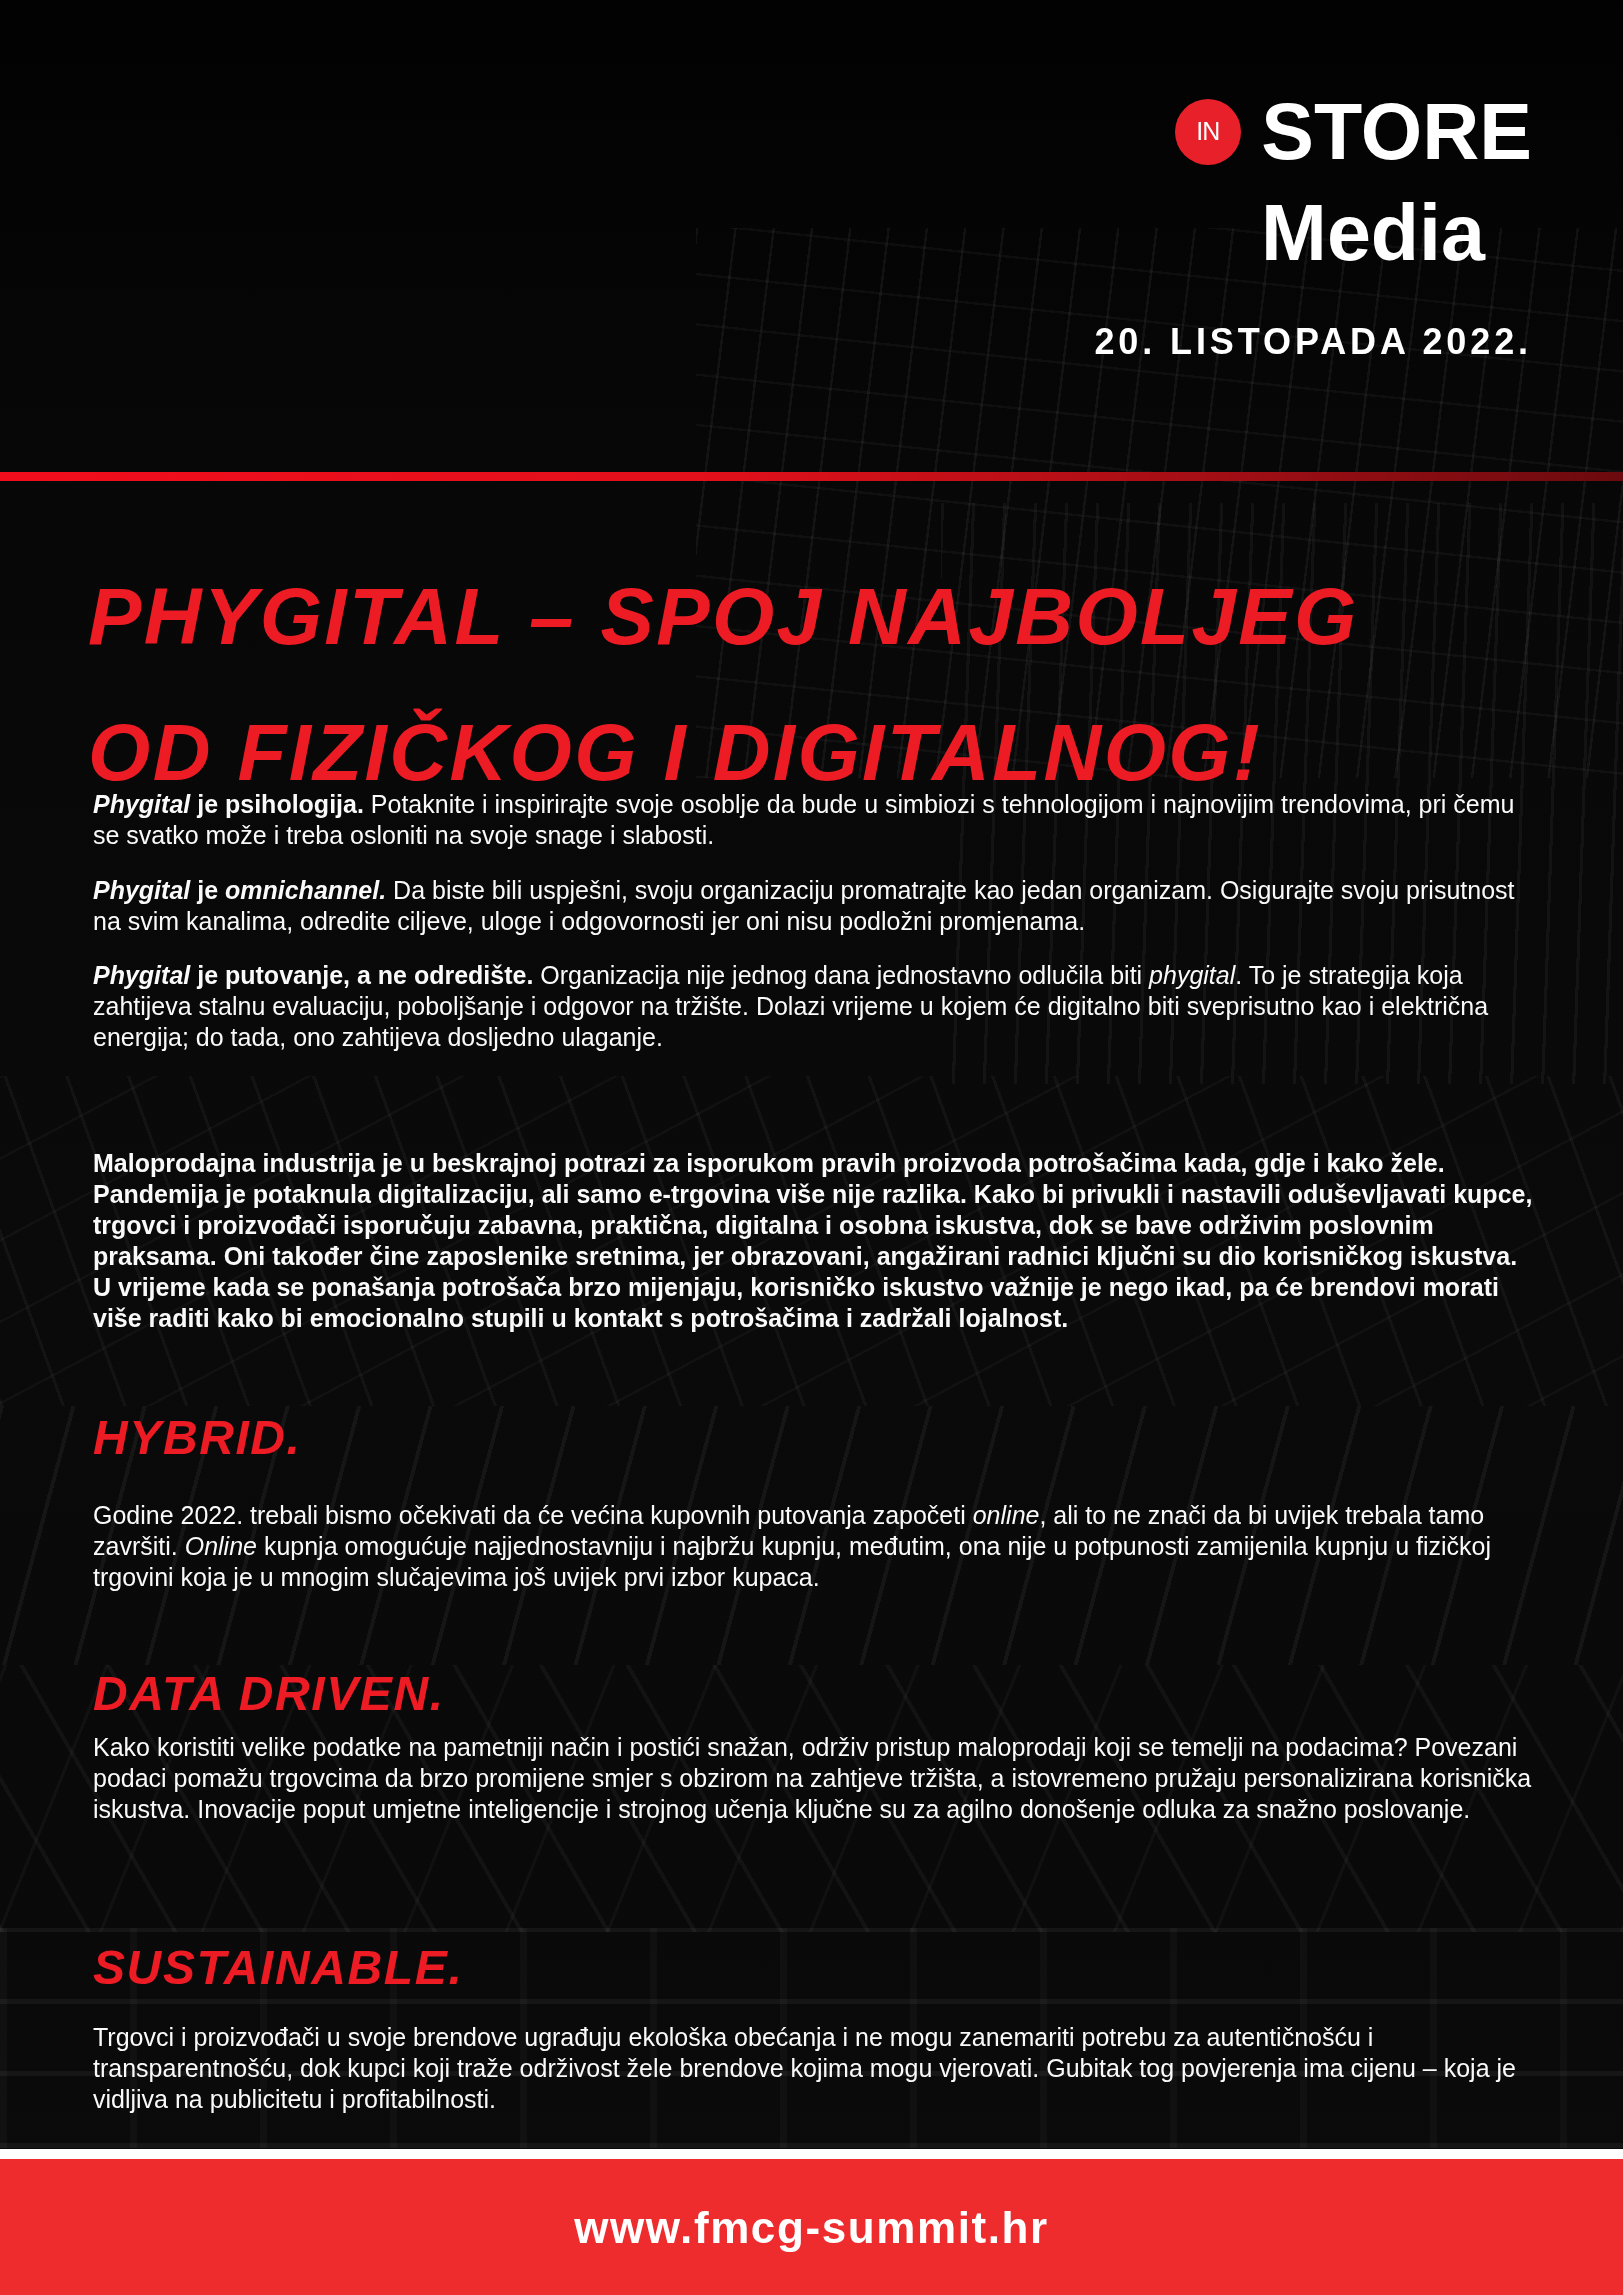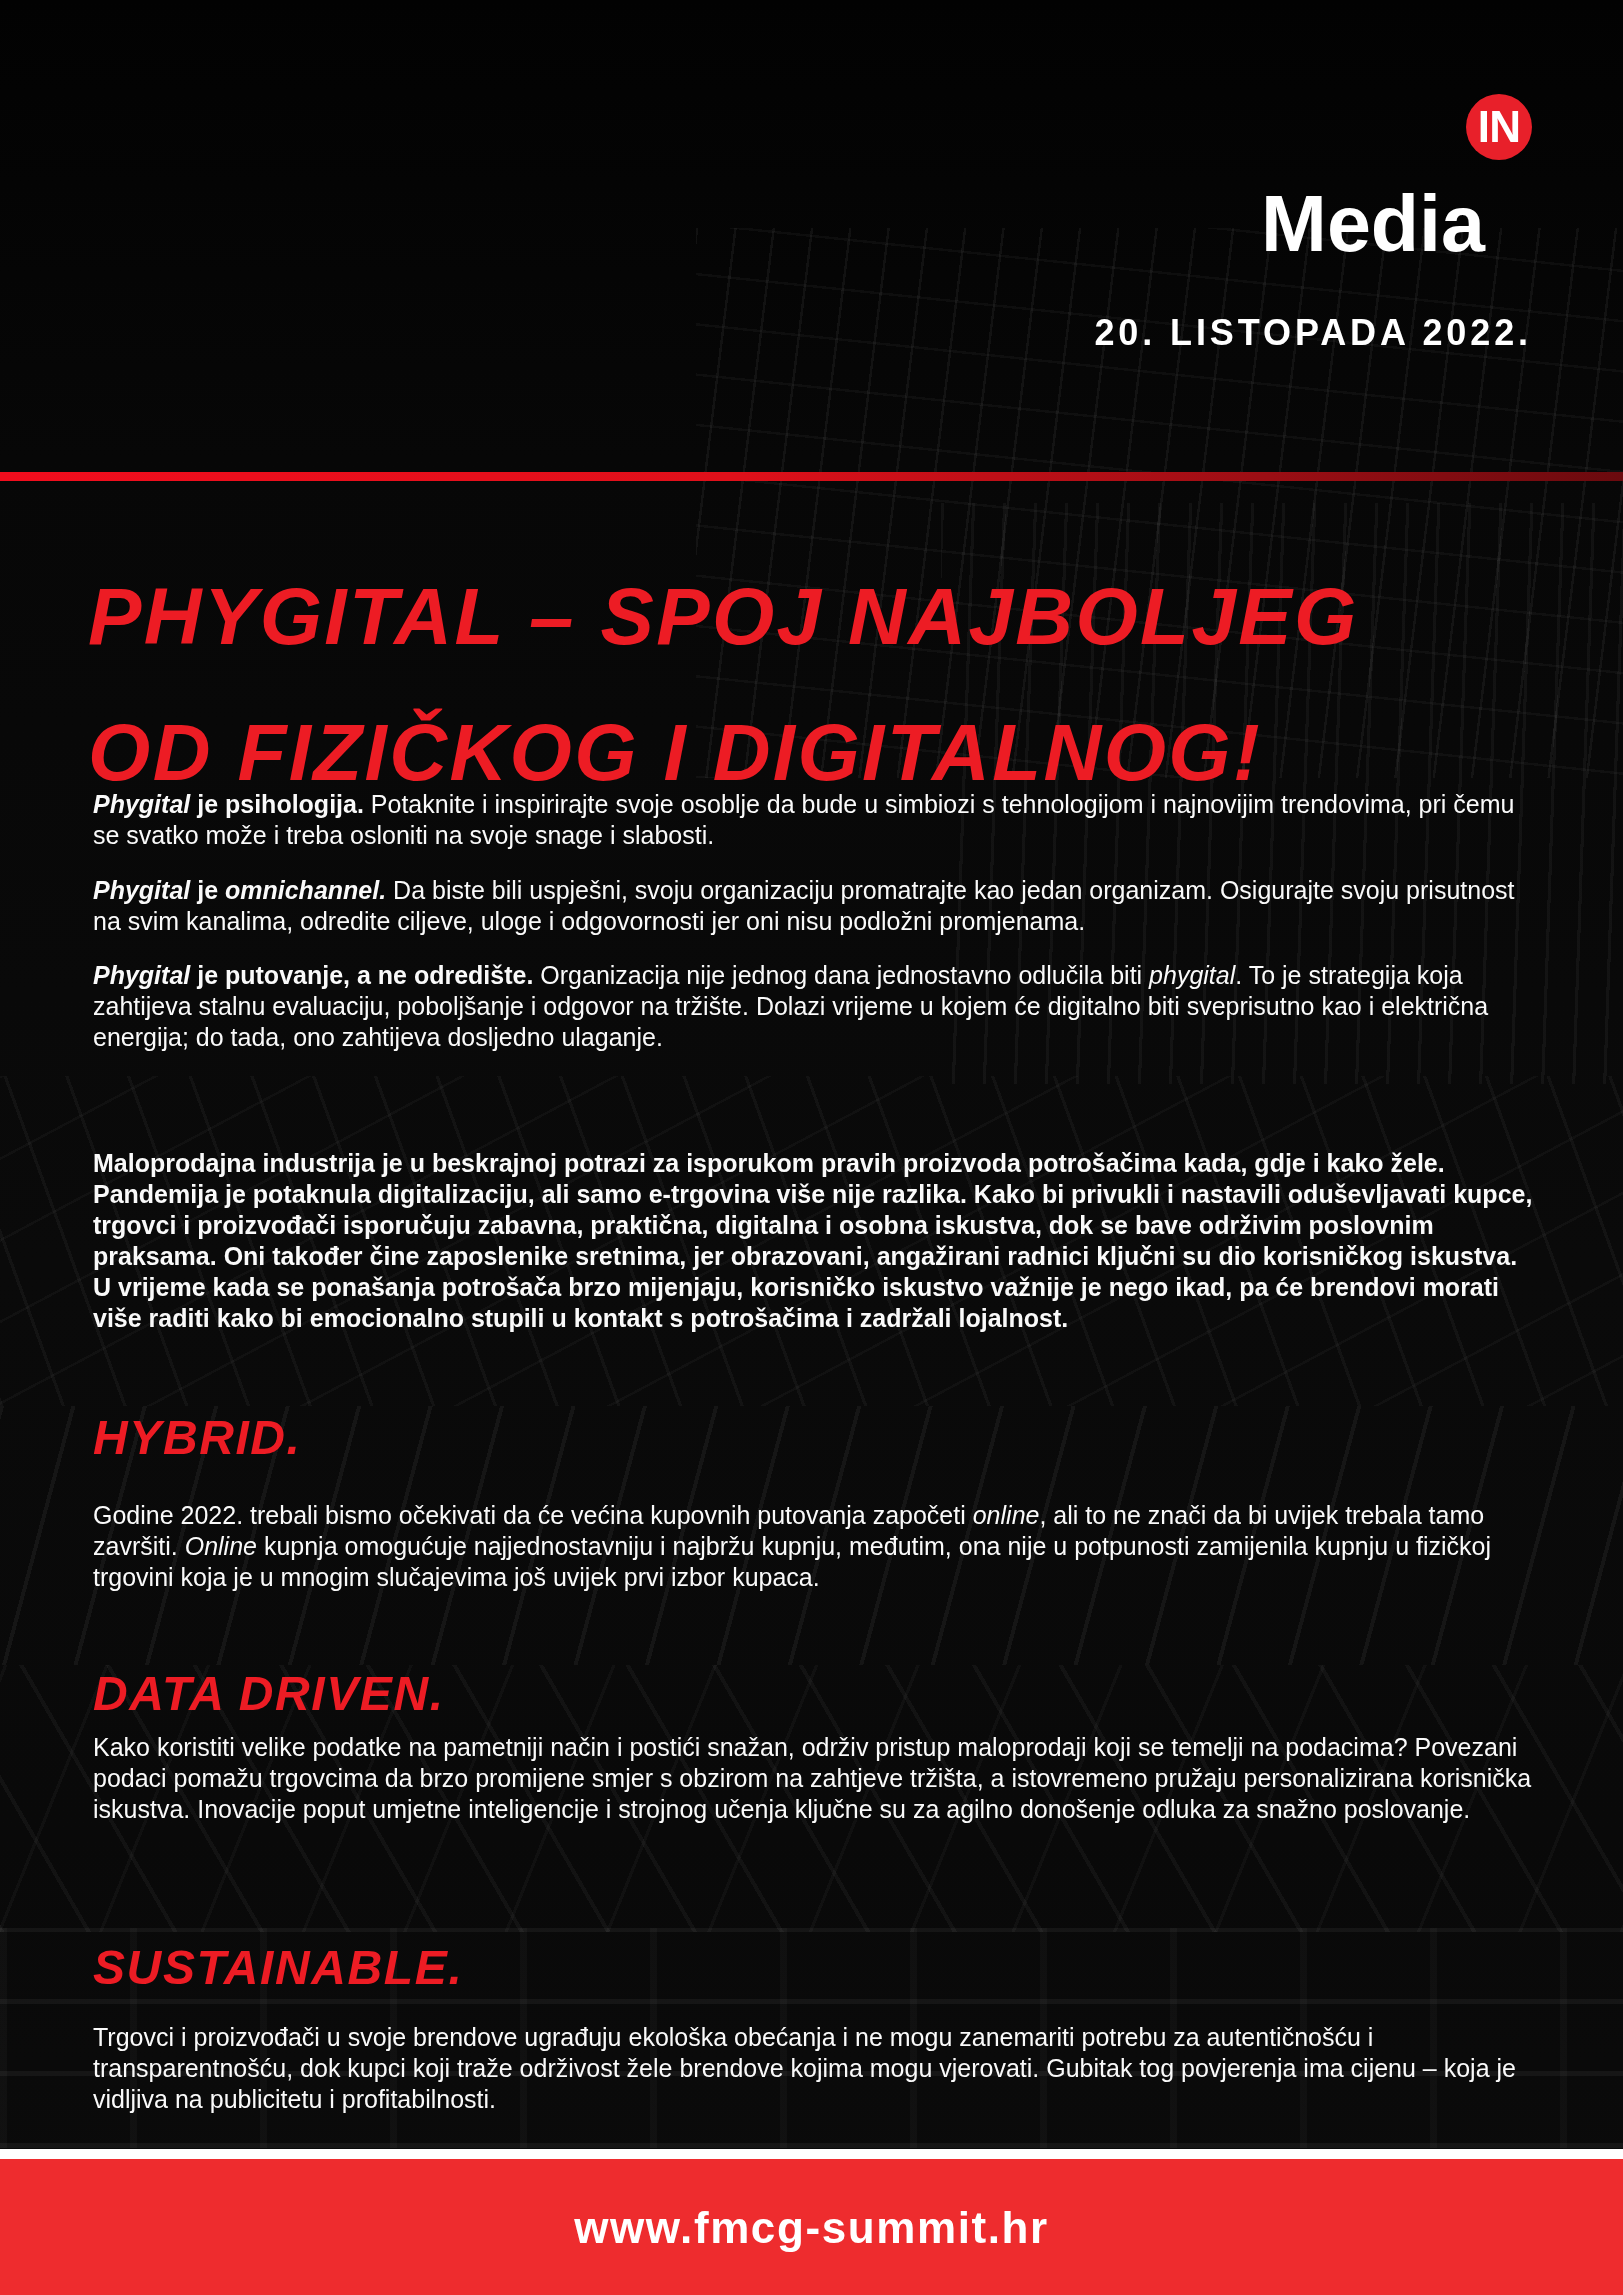--- a/index.html
+++ b/index.html
@@ -35,21 +35,21 @@
     background:
       repeating-linear-gradient(0deg, rgba(255,255,255,0.05) 0 4.7px, transparent 4.7px 72px),
       repeating-linear-gradient(90deg, rgba(255,255,255,0.028) 0 7px, transparent 7px 130px);
   }
   
   .header { position:absolute; top:94px; right:91px; text-align:right; }
   .logo-row { display:flex; align-items:center; justify-content:flex-end; gap:20.4px; }
   .in-badge {
     display:inline-flex; align-items:center; justify-content:center;
     width:66px; height:66px; border-radius:50%;
-    background:#e8202a; color:#fff; font-weight:bold; font-size:44px; letter-spacing:-0.8px;
+    background:#e8202a; color:#fff; font-weight:normal; font-size:25px; letter-spacing:-0.8px;
   }
   .store { font-size:79px; font-weight:bold; line-height:0.95; color:#fff; }
   .media { font-size:79px; font-weight:bold; line-height:1; margin-top:23.6px; padding-right:47px; color:#fff; }
   .date  { margin-top:49px; font-size:36px; font-weight:bold; letter-spacing:3.9px; color:#fff; }
   .venue { margin-top:12.6px; font-size:36px; font-weight:bold; letter-spacing:3.9px; color:#fff; }
   
   .red-line { position:absolute; top:472px; left:0; width:100%; height:8.6px;
     background:linear-gradient(to right,#f20d1d 0%,#e0101a 45%,#9c0e14 78%,#6b0a0e 100%);
   }
   
@@ -87,20 +87,21 @@
   <div class="tex tex-cart-top"></div>
   <div class="tex tex-streaks"></div>
   <div class="tex tex-grid"></div>
   <div class="tex tex-hybrid"></div>
   <div class="tex tex-data"></div>
   <div class="tex tex-pipes"></div>
 
   <header class="header">
     <div class="logo-row">
       <span class="in-badge">IN</span>
+      <span class="store">STORE</span>
     </div>
     <div class="media">Media</div>
     <div class="date">20. LISTOPADA 2022.</div>
   </header>
 
   <div class="red-line"></div>
 
   <h1 class="title">
     <span class="t-line">PHYGITAL – SPOJ NAJBOLJEG</span>
     <span class="t-line">OD FIZIČKOG I DIGITALNOG!</span>

